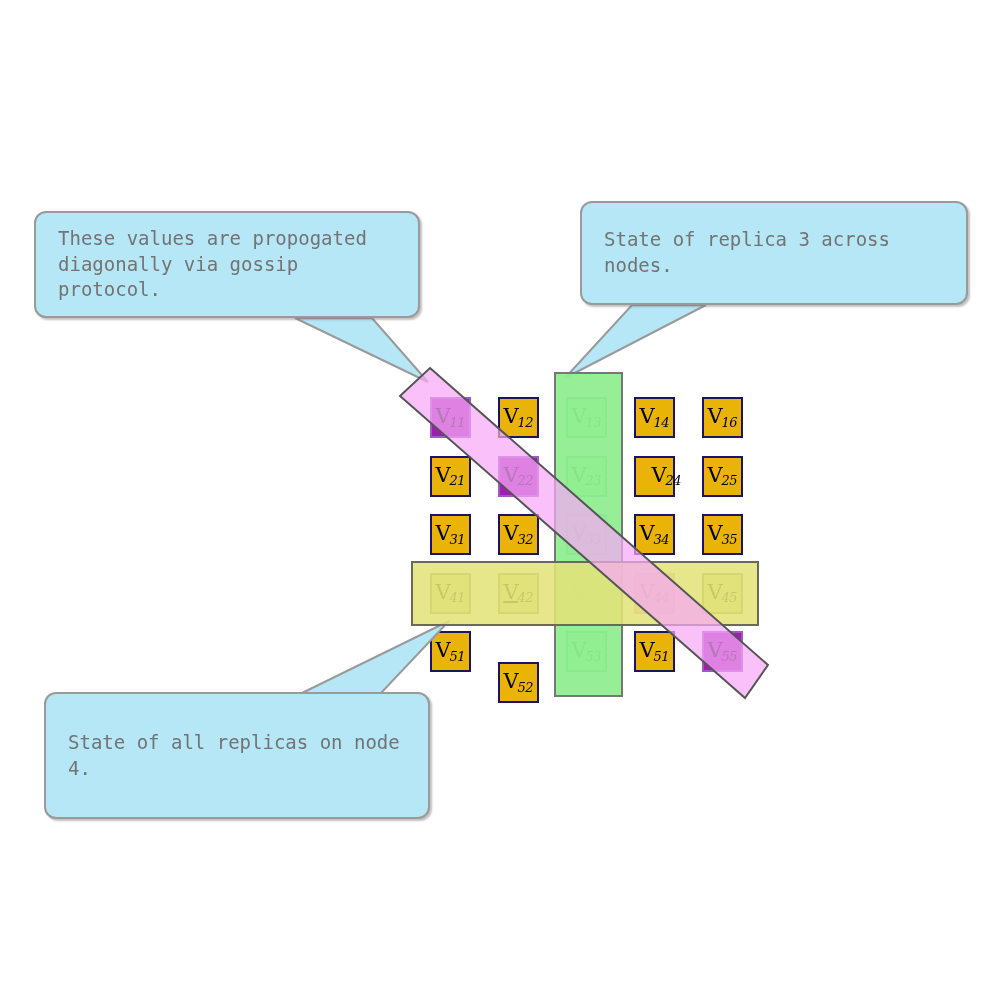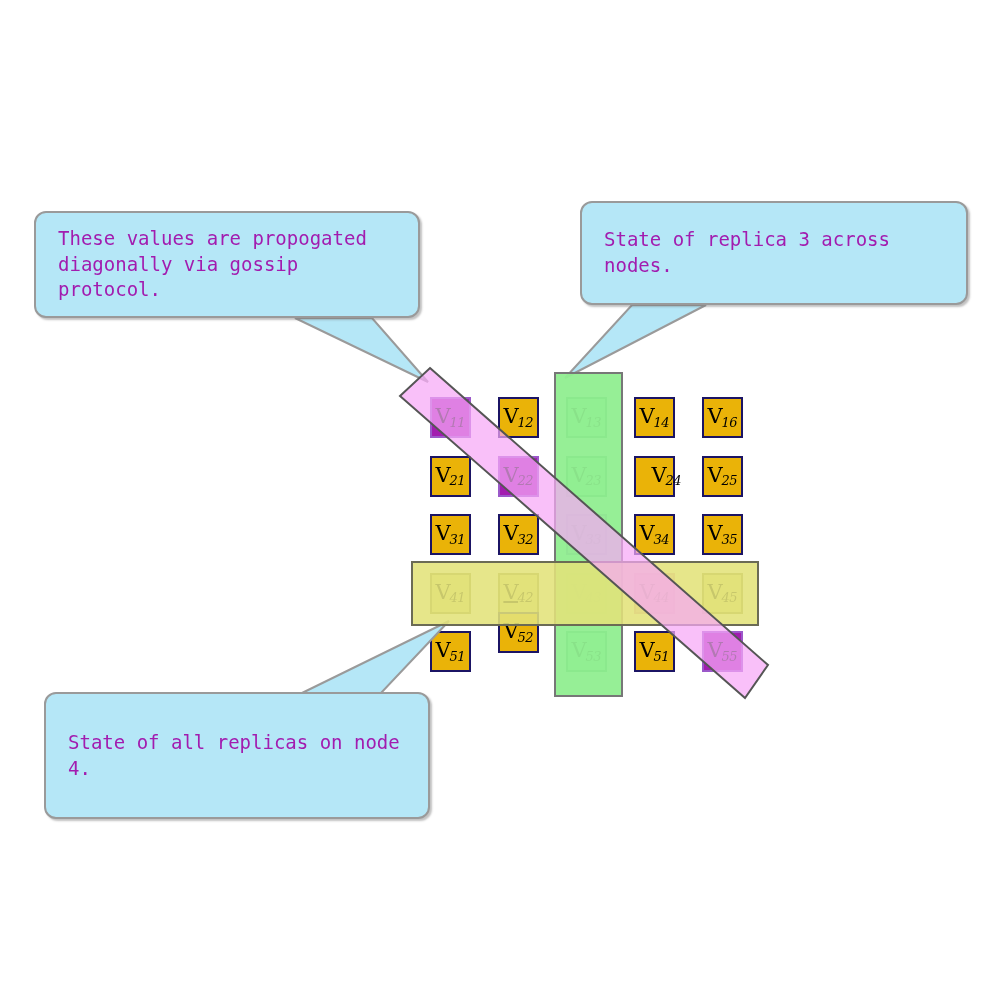--- a/index.html
+++ b/index.html
@@ -78,21 +78,21 @@
     border-radius: 12px;
     display: flex;
     align-items: center;
     z-index: 8;
     box-shadow: 2px 2px 2px rgba(120,120,120,0.45);
   }
   .callout .ctext {
     font-family: "DejaVu Sans Mono", monospace;
     font-size: 19px;
     line-height: 1.35;
-    color: #a21caf;
+    color: #737373;
     padding: 0 22px;
     white-space: pre-line;
   }
   #callout-gossip   { left: 34px;  top: 211px; width: 386px; height: 107px; }
   #callout-replica3 { left: 580px; top: 201px; width: 388px; height: 104px; }
   #callout-node4    { left: 44px;  top: 692px; width: 386px; height: 127px; }
 </style>
 </head>
 <body>
 
@@ -166,21 +166,21 @@
       </div>
       <div class="cell hl-pinkbox" style="left: 634px; top: 572.5px;">
         <span class="lbl">V<sub>44</sub></span>
       </div>
       <div class="cell hl-olive" style="left: 702px; top: 572.5px;">
         <span class="lbl">V<sub>45</sub></span>
       </div>
       <div class="cell" style="left: 430px; top: 631px;">
         <span class="lbl">V<sub>51</sub></span>
       </div>
-      <div class="cell" style="left: 498px; top: 612px;">
+      <div class="cell" style="left: 498px; top: 662px;">
         <span class="lbl">V<sub>52</sub></span>
       </div>
       <div class="cell hl-green" style="left: 566px; top: 631px;">
         <span class="lbl">V<sub>53</sub></span>
       </div>
       <div class="cell" style="left: 634px; top: 631px;">
         <span class="lbl">V<sub>51</sub></span>
       </div>
       <div class="cell hl-violet" style="left: 702px; top: 631px;">
         <span class="lbl">V<sub>55</sub></span>

